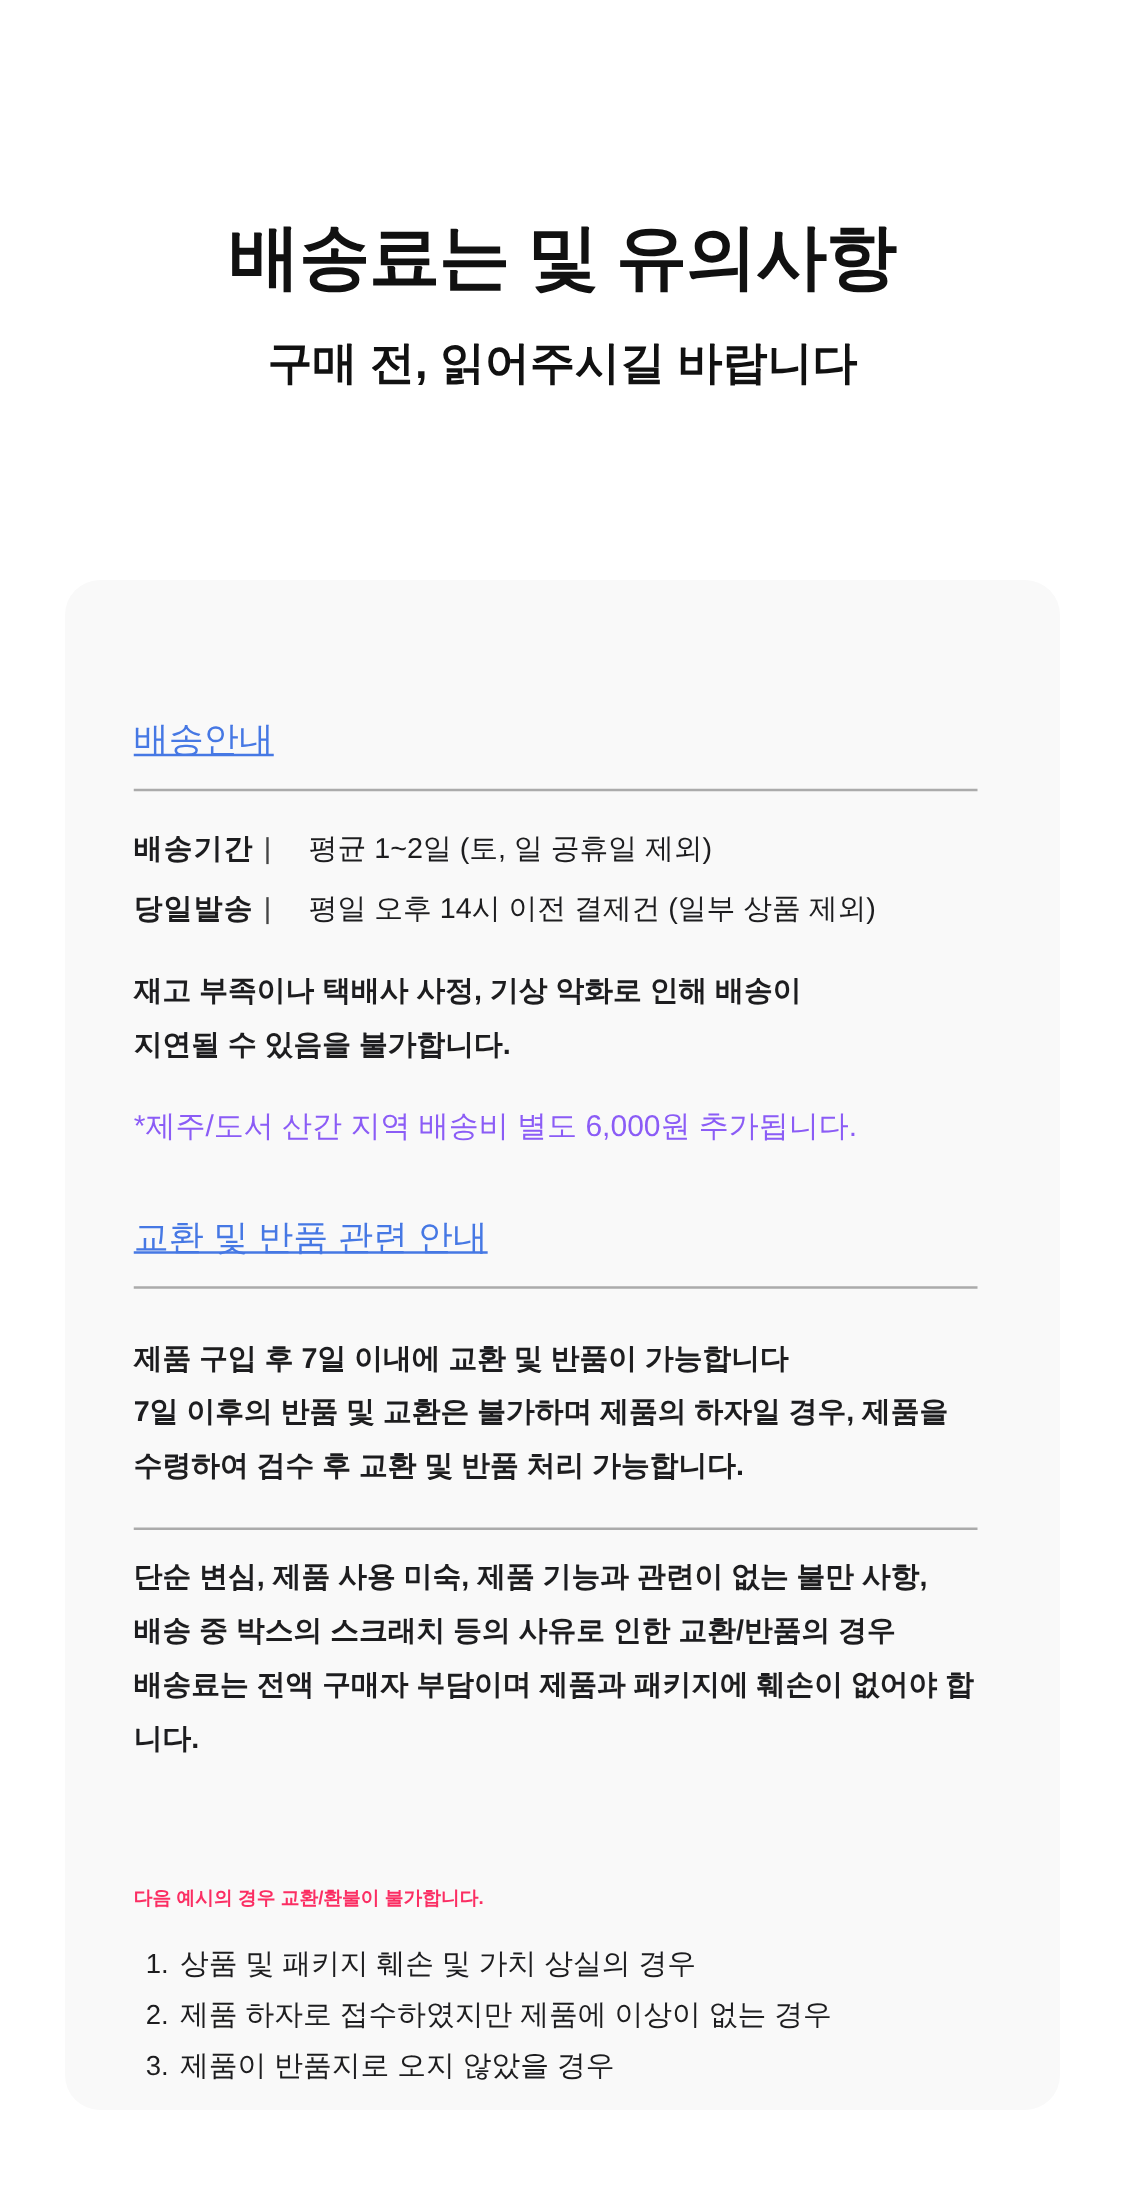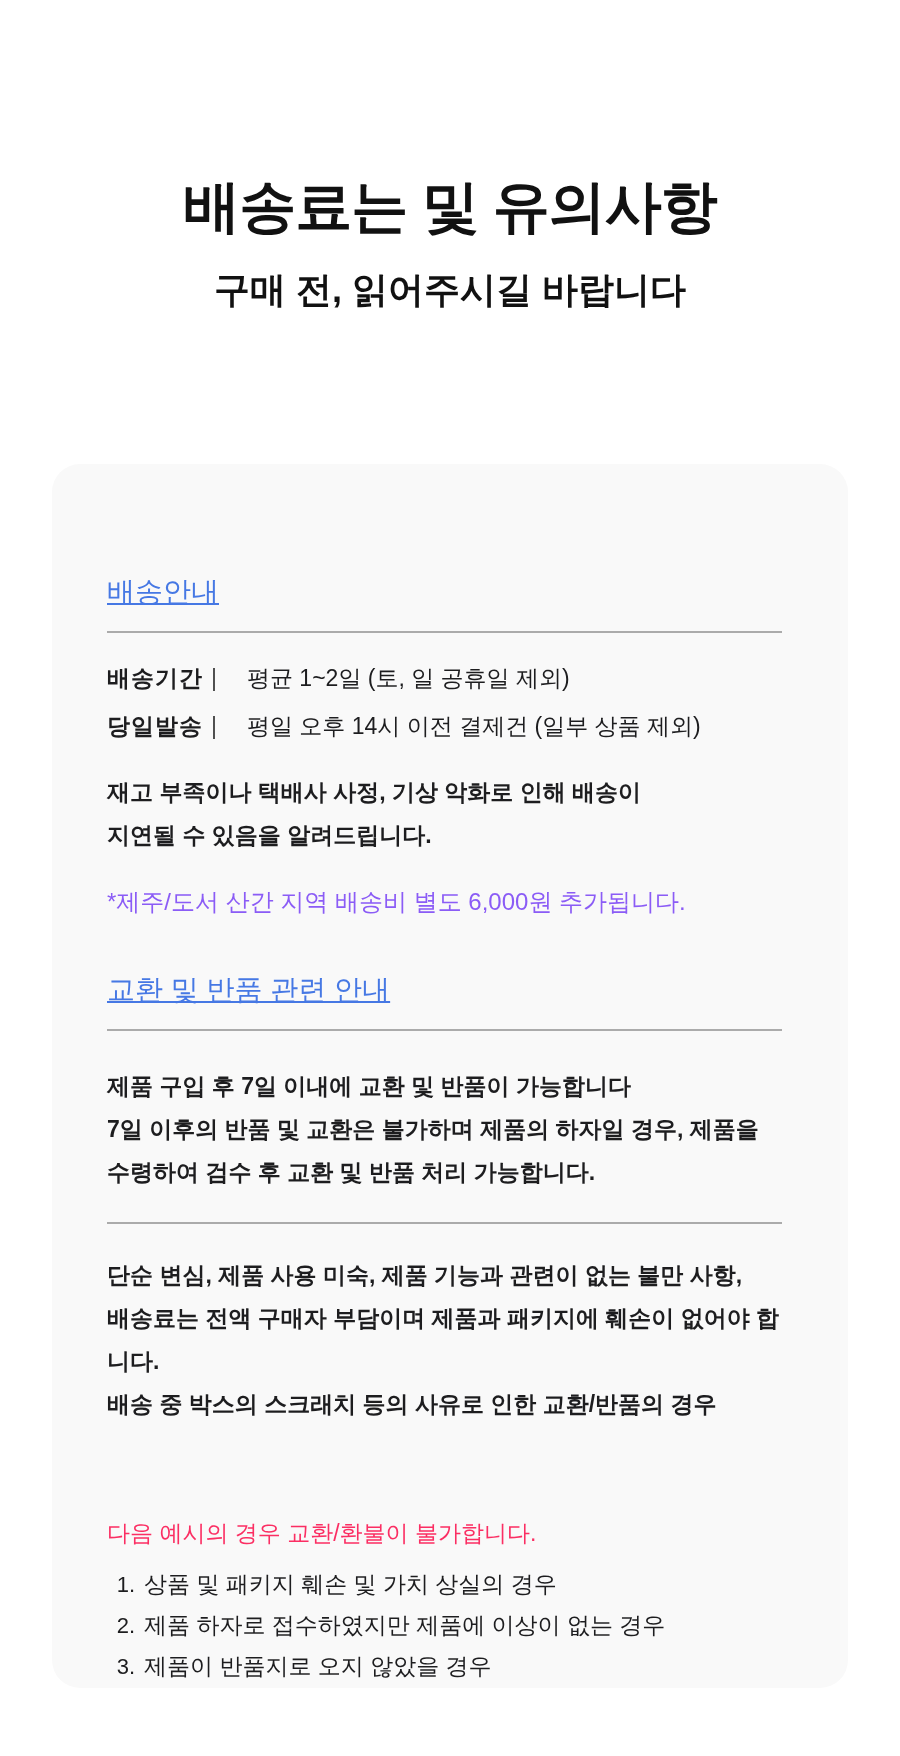--- a/index.html
+++ b/index.html
@@ -86,26 +86,26 @@
     font-size: 24px;
     font-weight: 500;
     color: #8b5cf6;
     line-height: 30px;
   }
 
   .exchange-heading { margin-top: 56px; }
 
   .policy-par { margin-top: 34px; }
   .mid-divider { margin-top: 28px; }
-  .burden-par { margin-top: 30px; }
+  .burden-par { margin-top: 16px; }
 
   .warning-line {
     margin-top: 92px;
-    font-size: 23px;
-    font-weight: 400;
+    font-size: 15px;
+    font-weight: 700;
     color: #fb2e63;
     line-height: 30px;
   }
 
   .case-list { margin-top: 16px; list-style: none; }
   .case-item {
     display: flex;
     align-items: baseline;
     font-size: 23px;
     line-height: 40px;
@@ -140,40 +140,40 @@
     </div>
     <div class="ship-row">
       <span class="row-label">당일발송</span>
       <span class="row-sep">|</span>
       <span class="row-value">평일 오후 14시 이전 결제건 (일부 상품 제외)</span>
     </div>
   </div>
 
   <div class="body-par delay-notice">
     <div>재고 부족이나 택배사 사정, 기상 악화로 인해 배송이</div>
-    <div>지연될 수 있음을 알려드립니다.</div>
+    <div>지연될 수 있음을 불가합니다.</div>
   </div>
 
   <div class="extra-fee-note">*제주/도서 산간 지역 배송비 별도 6,000원 추가됩니다.</div>
 
   <div class="section-heading exchange-heading">교환 및 반품 관련 안내</div>
   <hr class="divider under-heading">
 
   <div class="body-par policy-par">
     <div>제품 구입 후 7일 이내에 교환 및 반품이 가능합니다</div>
     <div>7일 이후의 반품 및 교환은 불가하며 제품의 하자일 경우, 제품을</div>
     <div>수령하여 검수 후 교환 및 반품 처리 가능합니다.</div>
   </div>
 
   <hr class="divider mid-divider">
 
   <div class="body-par burden-par">
     <div>단순 변심, 제품 사용 미숙, 제품 기능과 관련이 없는 불만 사항,</div>
+    <div>배송 중 박스의 스크래치 등의 사유로 인한 교환/반품의 경우</div>
     <div>배송료는 전액 구매자 부담이며 제품과 패키지에 훼손이 없어야 합니다.</div>
-    <div>배송 중 박스의 스크래치 등의 사유로 인한 교환/반품의 경우</div>
   </div>
 
   <div class="warning-line">다음 예시의 경우 교환/환불이 불가합니다.</div>
 
   <ul class="case-list">
     <li class="case-item">
       <span class="case-num">1.</span>
       <span class="case-text">상품 및 패키지 훼손 및 가치 상실의 경우</span>
     </li>
     <li class="case-item">

